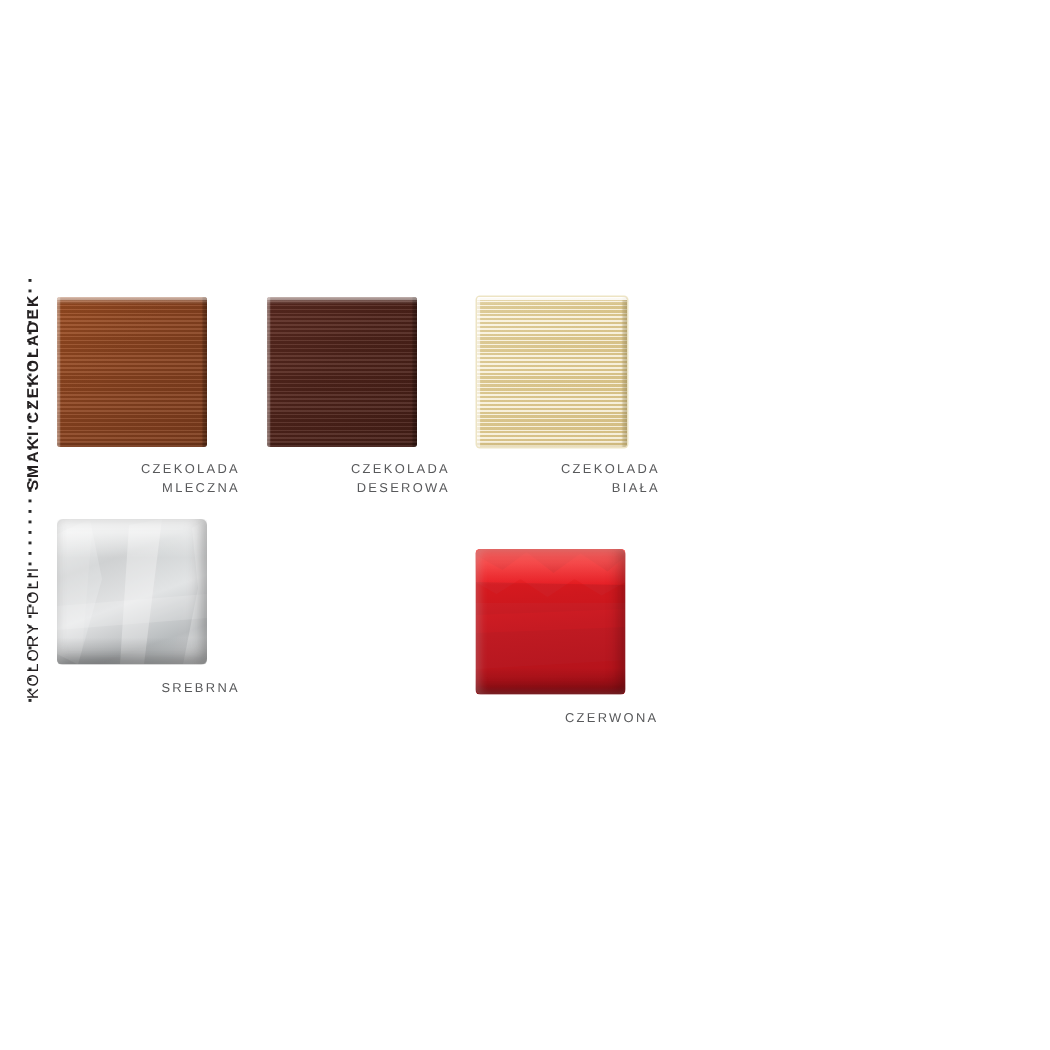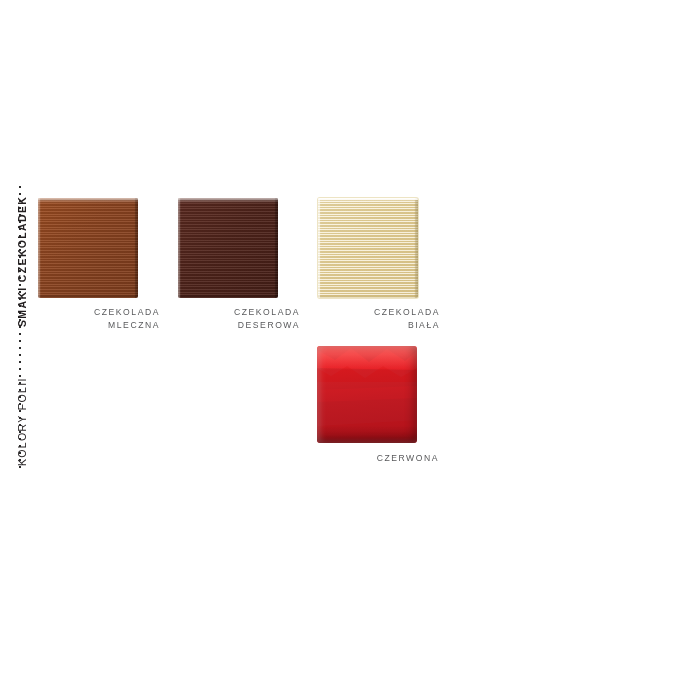--- a/index.html
+++ b/index.html
@@ -192,23 +192,40 @@
       <div class="ridges"></div>
       <div class="rimL"></div>
       <div class="rimR"></div>
       <div class="topedge"></div>
       <div class="bevel"></div>
     </div>
     <div class="caption" style="left:-22px;top:108px;width:144px;">CZEKOLADA
 BIAŁA</div>
   </div>
 
-
-
-  <div class="cell" style="left:317px;top:346px;width:100px;height:97px;">
+  <div class="cell" style="left:38px;top:346px;width:100px;height:97px;">
+    <div class="swatch foil" id="foil-srebrna">
+      <div class="base"></div>
+      <svg class="crinkle" viewBox="0 0 100 97" preserveAspectRatio="none">
+        <path d="M0,10 L22,0 L30,40 L14,97 L0,90 Z" fill="#ffffff" opacity=".35"></path>
+        <path d="M24,0 L46,6 L40,55 L28,97 L16,97 Z" fill="#7d8184" opacity=".30"></path>
+        <path d="M48,4 L70,0 L64,48 L58,97 L42,97 Z" fill="#ffffff" opacity=".40"></path>
+        <path d="M70,2 L92,8 L86,52 L76,97 L60,97 Z" fill="#75797c" opacity=".28"></path>
+        <path d="M90,6 L100,0 L100,97 L84,97 L94,46 Z" fill="#ffffff" opacity=".35"></path>
+        <path d="M0,58 L100,50 L100,66 L0,74 Z" fill="#ffffff" opacity=".22"></path>
+      </svg>
+      <div class="topsheen"></div>
+      <div class="botshade"></div>
+      <div class="edgeround"></div>
+    </div>
+    <div class="caption" style="left:-22px;top:106px;width:144px;">SREBRNA</div>
+  </div>
+
+
+  <div class="cell" style="left:317px;top:366px;width:100px;height:97px;">
     <div class="swatch foil" id="foil-czerwona">
       <div class="base"></div>
       <svg class="crinkle" viewBox="0 0 100 97" preserveAspectRatio="none">
         <path d="M0,4 L18,14 L34,2 L52,16 L70,3 L88,15 L100,5 L100,24 L0,22 Z" fill="#ff8a82" opacity=".60"></path>
         <path d="M0,22 L14,30 L30,20 L48,32 L66,20 L84,31 L100,22 L100,36 L0,36 Z" fill="#9d1018" opacity=".30"></path>
         <path d="M0,44 L100,40 L100,52 L0,56 Z" fill="#ff6f68" opacity=".14"></path>
         <path d="M0,80 L100,74 L100,97 L0,97 Z" fill="#8e0d15" opacity=".24"></path>
       </svg>
       <div class="topsheen"></div>
       <div class="botshade"></div>

